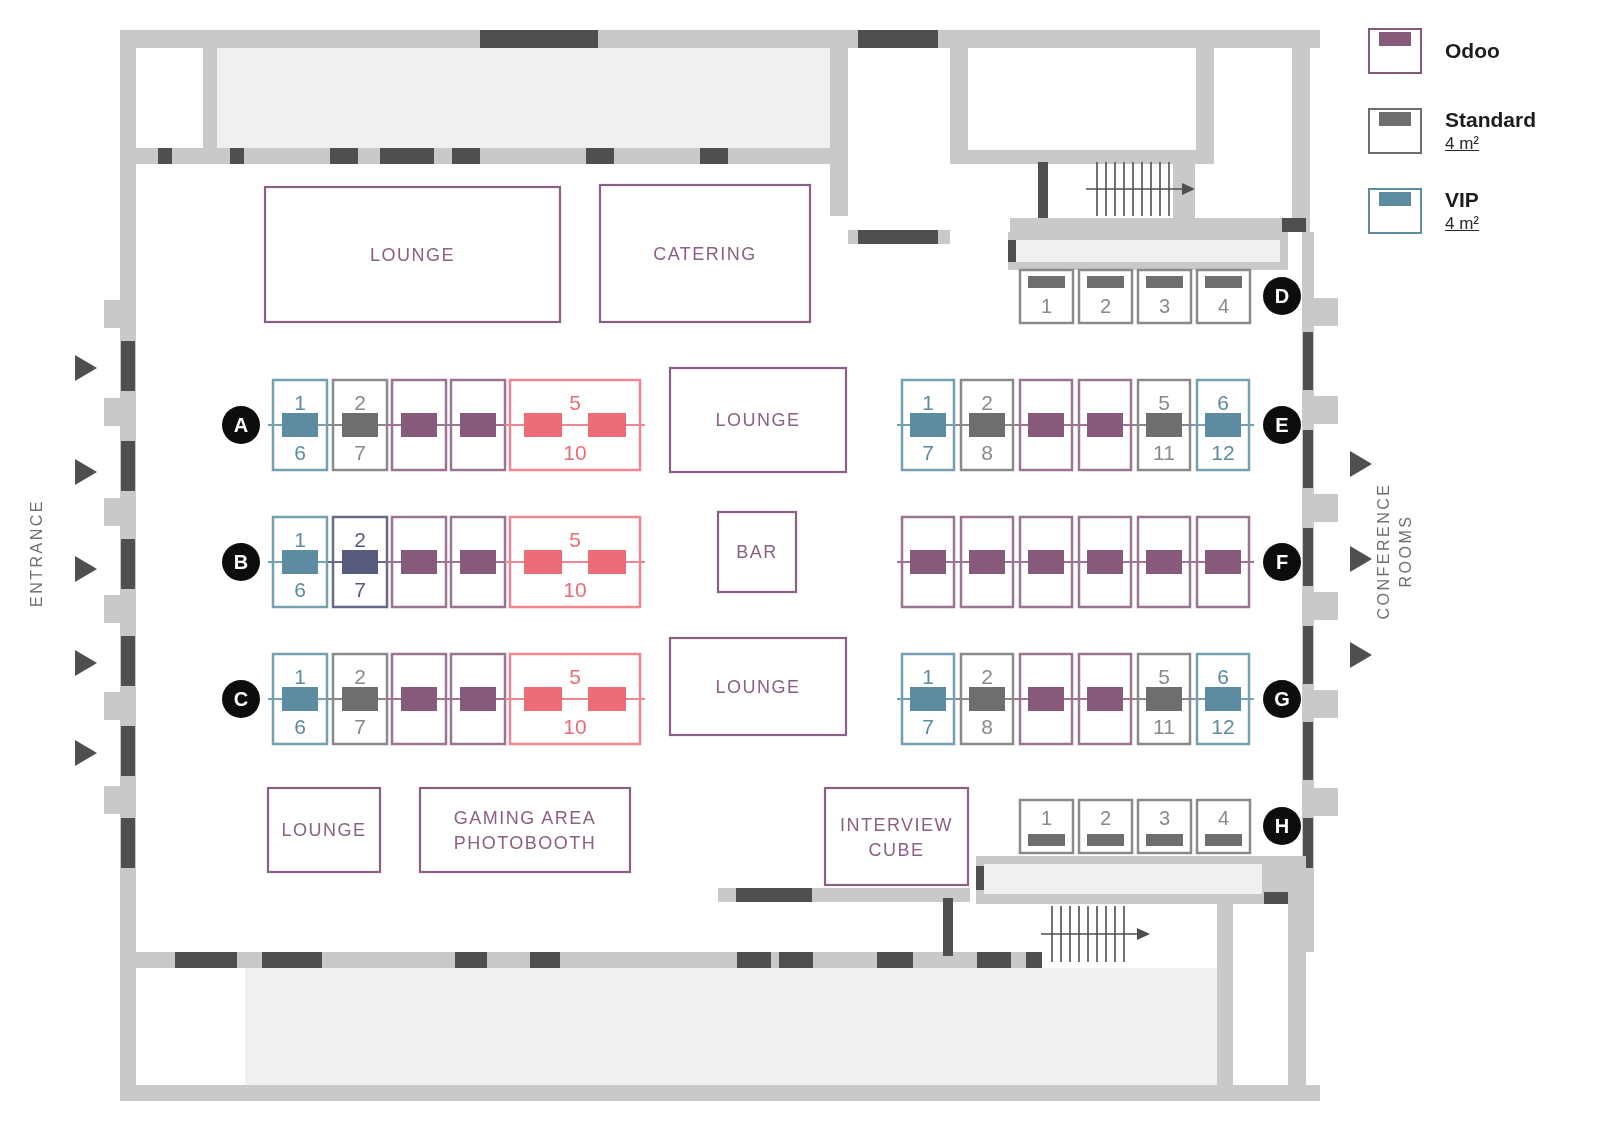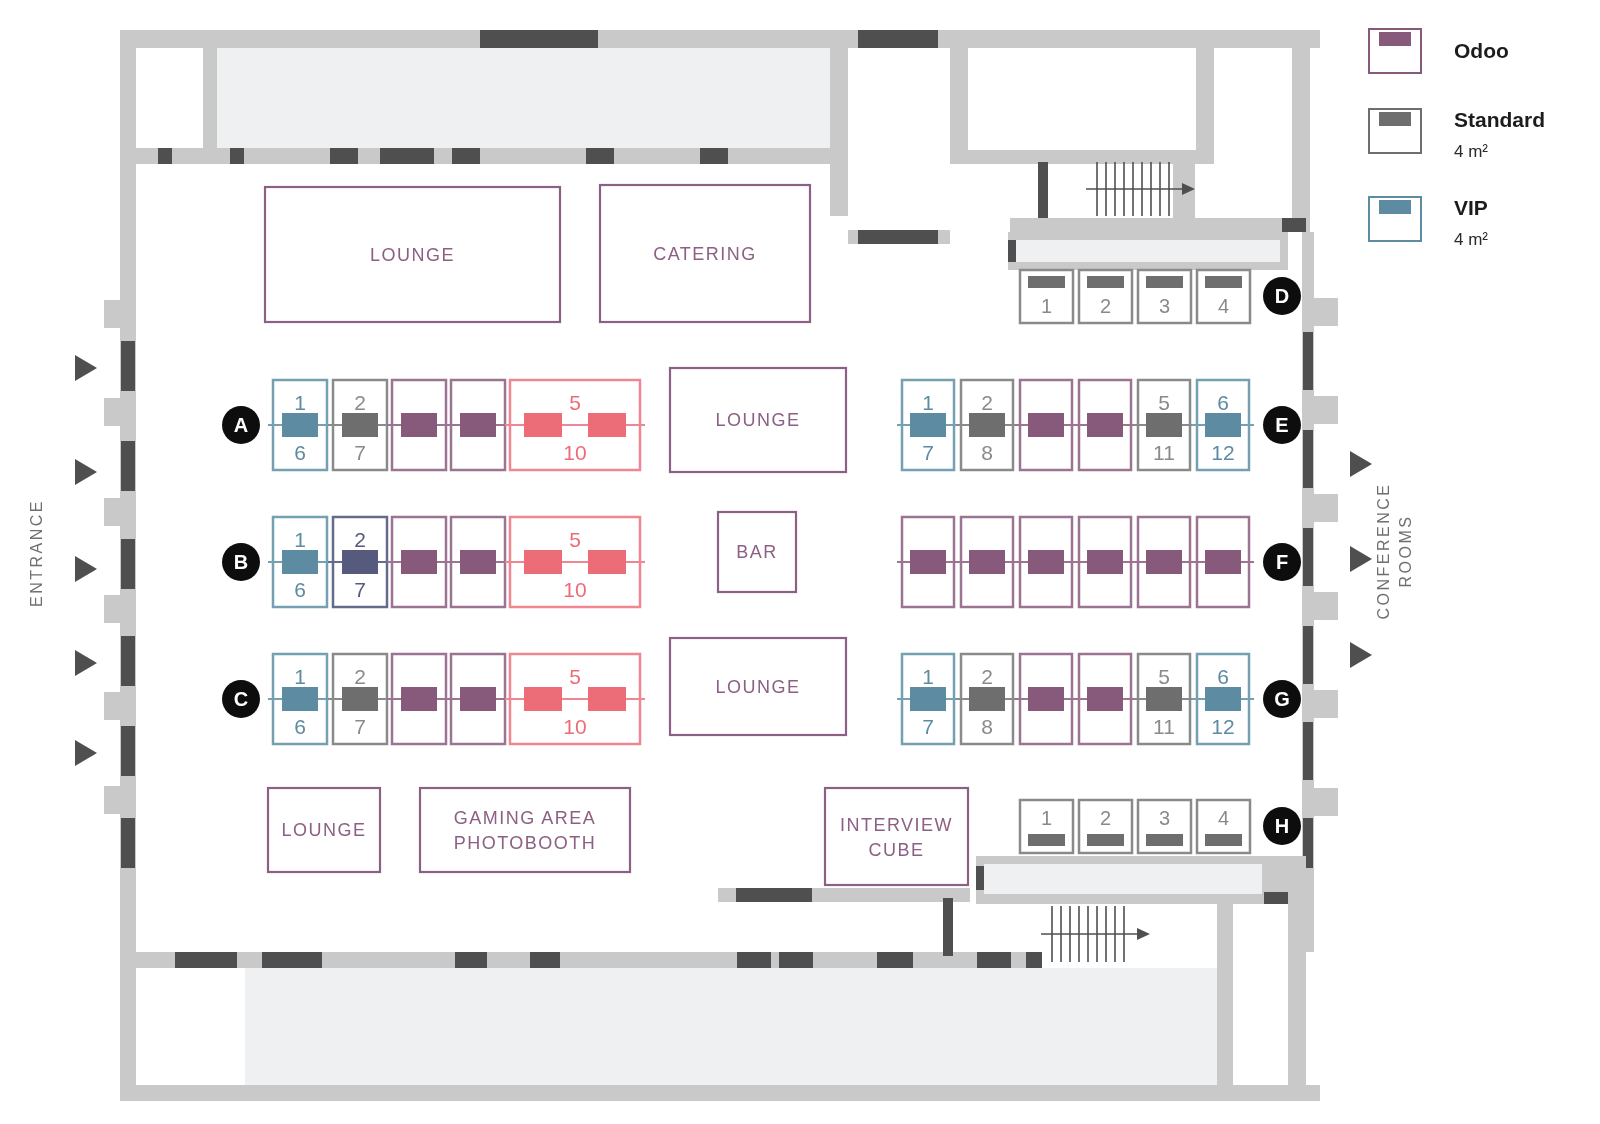--- a/index.html
+++ b/index.html
@@ -5,25 +5,25 @@
   html,body{margin:0;padding:0;background:#fff;font-family:"Liberation Sans",sans-serif;}
   .stage{position:relative;width:1600px;height:1124px;background:#ffffff;overflow:hidden;}
   #plan{position:absolute;left:0;top:0;}
   .wall{fill:#c9c9c9;}
   .dark{fill:#4f4f4f;}
   .larea{fill:#eef0f1;}
   .stair-line{stroke:#4f4f4f;stroke-width:1.6;}
   .rot-label{font-size:16px;letter-spacing:2.5px;fill:#6f6f6f;font-family:"Liberation Sans",sans-serif;}
   
   .legend{position:absolute;left:1368px;top:28px;display:flex;flex-direction:column;gap:34px;}
-  .legend-item{display:flex;gap:32px;}
+  .legend-item{display:flex;gap:23px;}
   .legend-icon{position:relative;width:50px;height:42px;border:2px solid #888;background:#fff;flex:none;}
   .legend-bar{position:absolute;top:2px;left:50%;transform:translateX(-50%);width:32px;height:14px;background:#888;}
   .legend-label{font-size:21px;font-weight:700;color:#1c1c1c;line-height:1.1;}
-  .legend-size{font-size:17px;color:#2a2a2a;margin-top:11px;}
+  .legend-size{font-size:17px;color:#2a2a2a;margin-top:3px;text-decoration:underline;}
   .legend-item.first .legend-label{padding-top:11px;}
 </style>
 </head>
 <body>
 
 <div class="stage">
   <svg id="plan" width="1600" height="1124" viewBox="0 0 1600 1124">
     <g id="walls-layer">
         <rect class="wall" x="120" y="30" width="1200" height="18"></rect>
         <rect class="dark" x="480" y="30" width="118" height="18"></rect>

